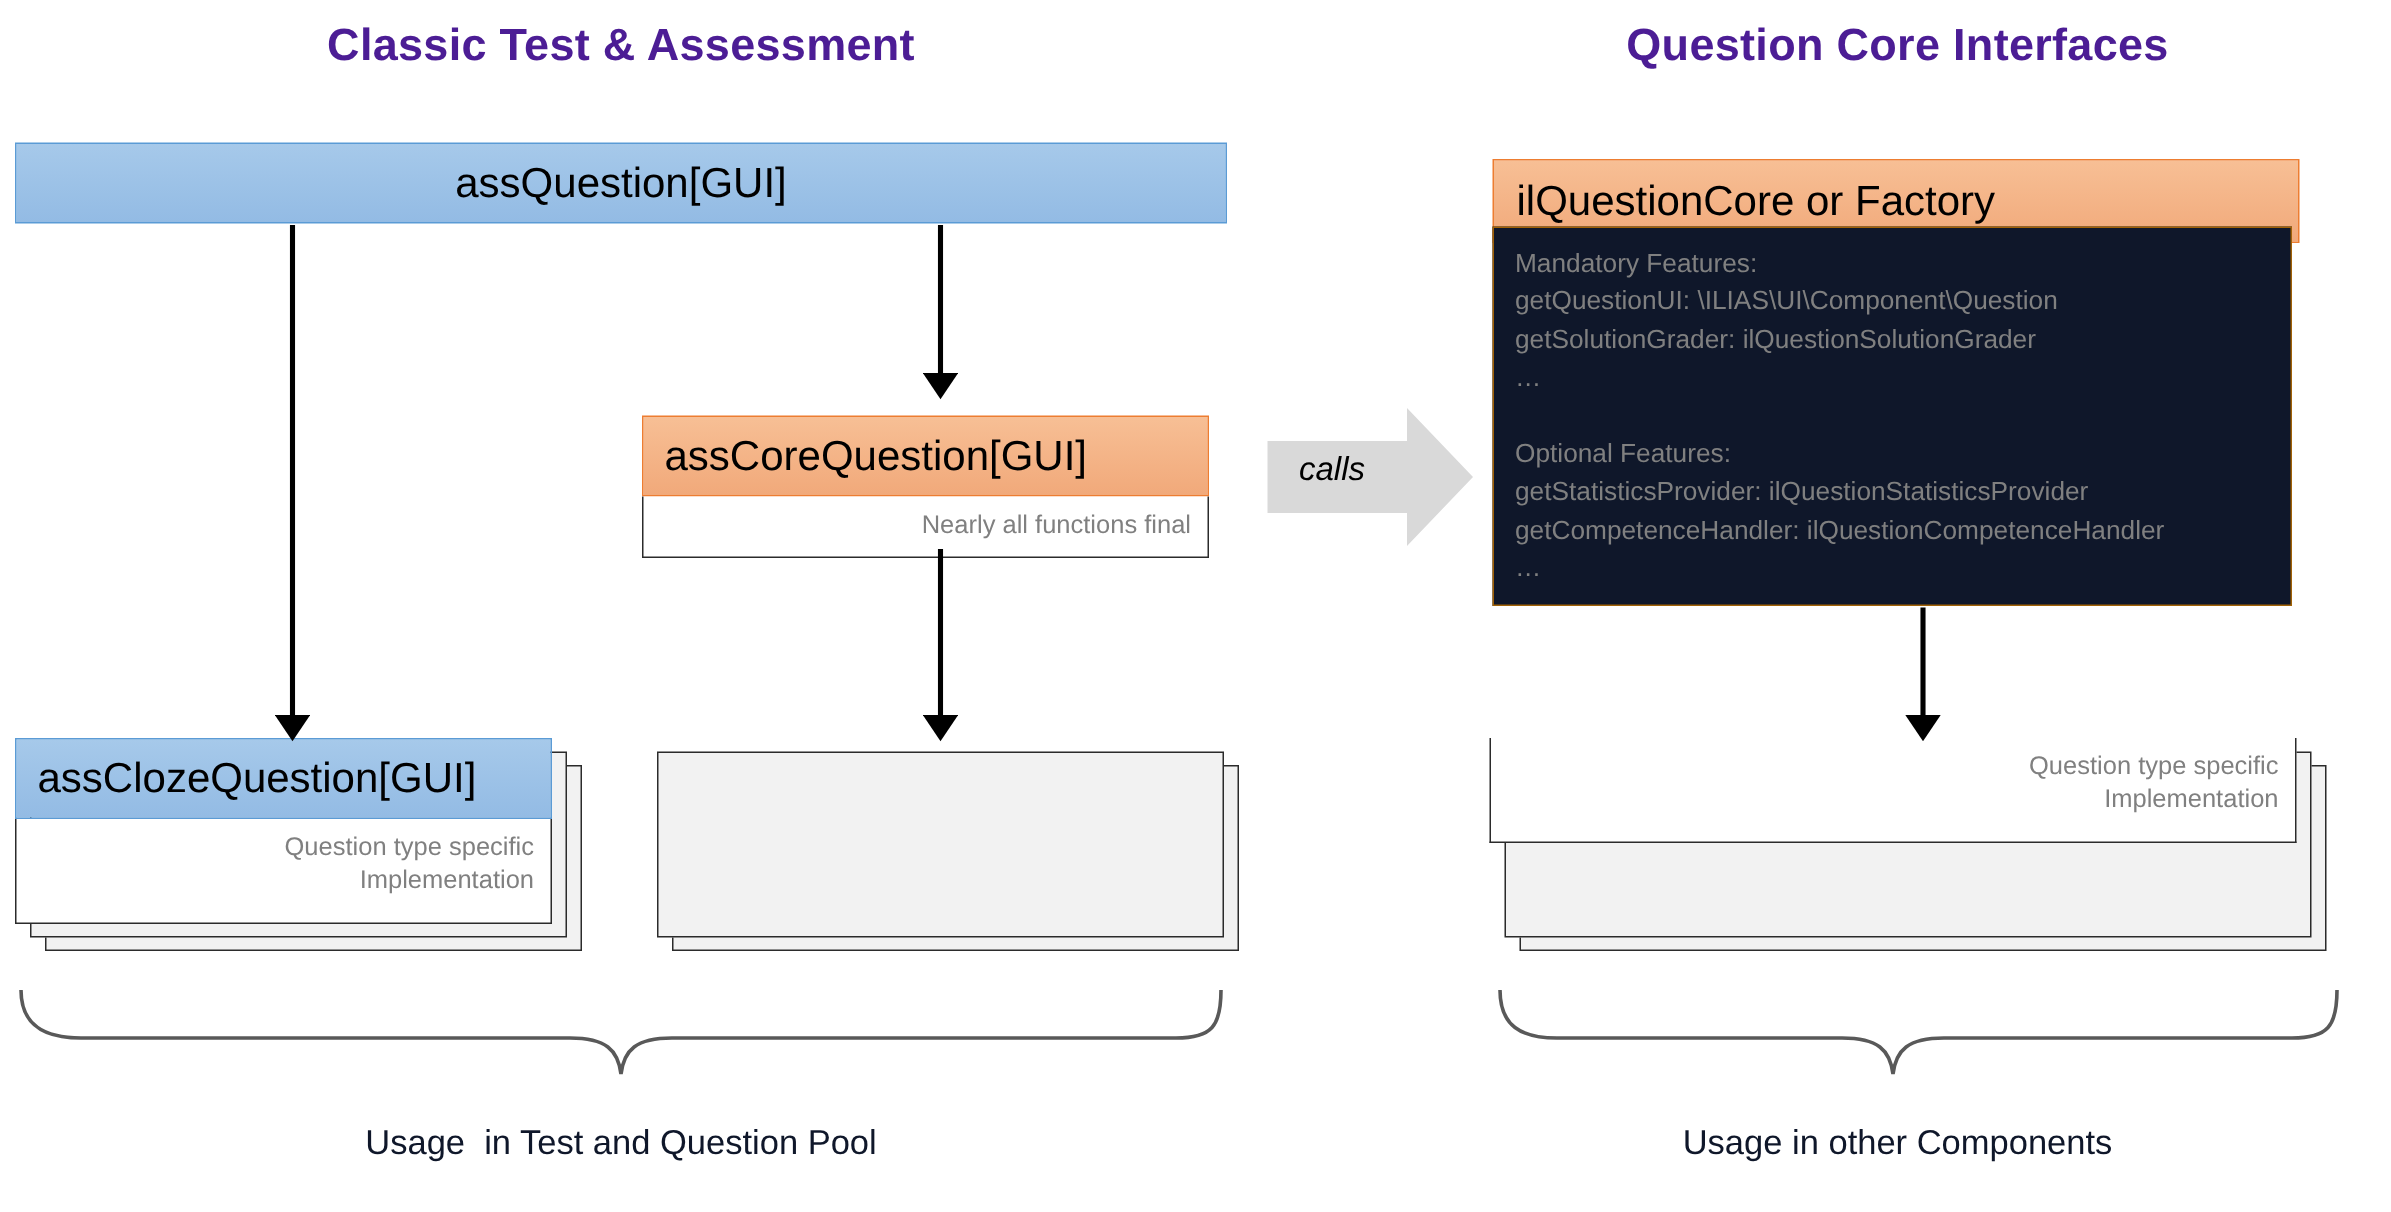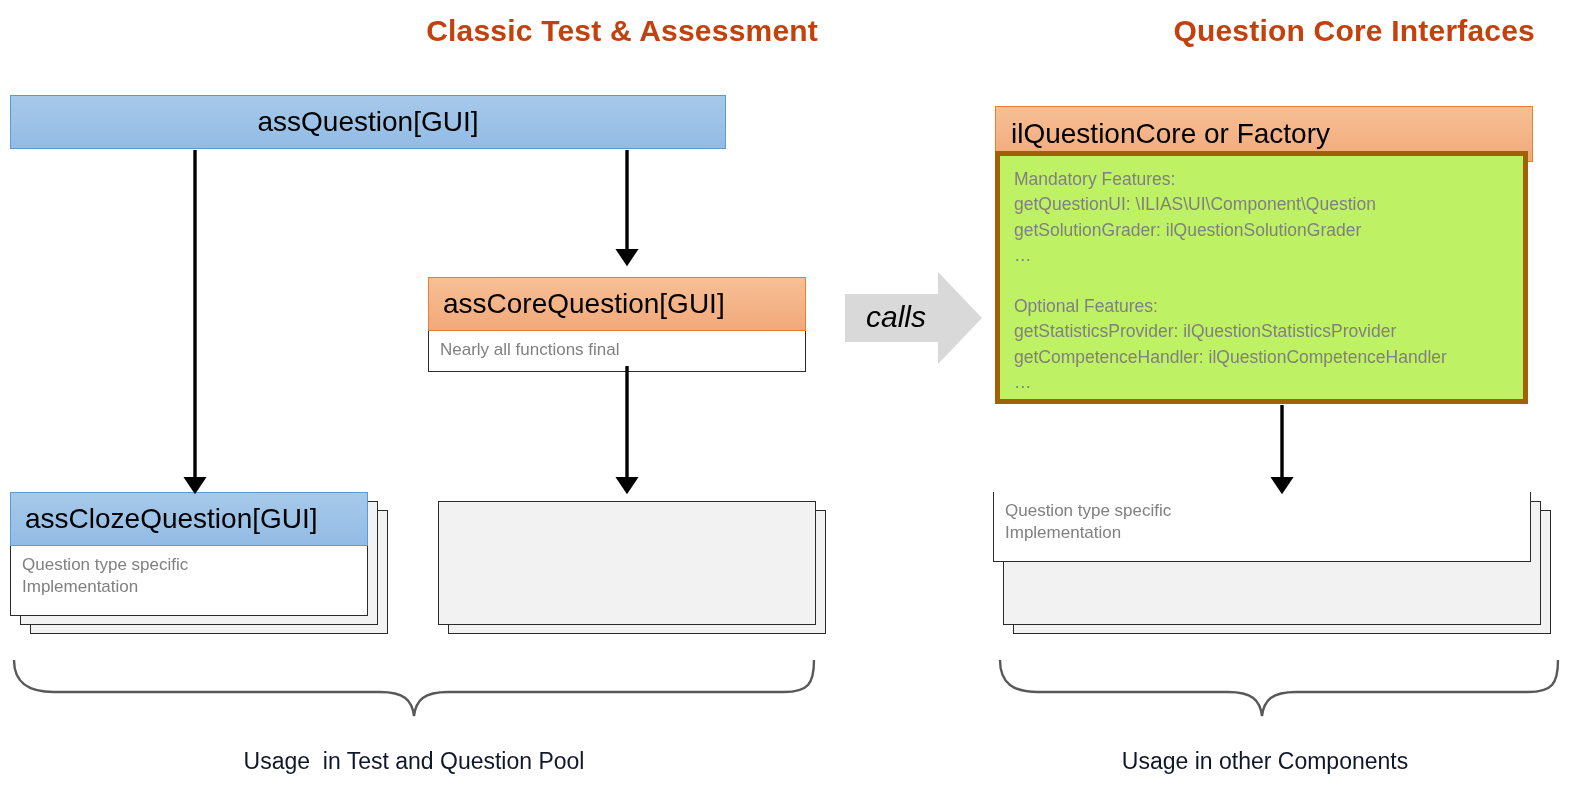--- a/index.html
+++ b/index.html
@@ -16,22 +16,22 @@
     width: 1594px;
     height: 808px;
     background: #ffffff;
     overflow: hidden;
   }
   .col-title {
     position: absolute;
     font-weight: bold;
     font-size: 30px;
     letter-spacing: 0.2px;
-    text-align: right;
-    color: #c2410c;
+    text-align: center;
+    color: #4c1d95;
     white-space: nowrap;
   }
   
   .card {
     position: absolute;
     box-sizing: border-box;
   }
   .card .hdr {
     box-sizing: border-box;
     width: 100%;
@@ -46,40 +46,41 @@
     box-sizing: border-box;
     width: 100%;
     background: #ffffff;
     border: 1px solid #2b2b2b;
     border-top: none;
     color: #808080;
     font-size: 17px;
     line-height: 1.32;
     padding: 8px 11px 8px 11px;
     white-space: pre-line;
+    text-align: right;
   }
   
   .fill-blue   { background: linear-gradient(#a6c9ea, #93bbe4); border: 1px solid #5b9bd5; }
   .fill-orange { background: linear-gradient(#f7bf95, #f1a97a); border: 1px solid #ed7d31; margin-top: 13px; }
   .fill-green  { background: linear-gradient(#b2d79a, #a3cc87); border: 1px solid #70ad47; }
 
   
   .stack-sheet {
     position: absolute;
     box-sizing: border-box;
     background: #f2f2f2;
     border: 1px solid #2b2b2b;
   }
 
   
   .panel {
     position: absolute;
     box-sizing: border-box;
-    background: #bef264;
-    border: 5px solid #a16207;
+    background: #0f172a;
+    border: 1px solid #a16207;
     color: #808080;
     font-size: 17.5px;
     line-height: 1.45;
     padding: 11px 14px;
     white-space: pre-line;
   }
 
   .caption {
     position: absolute;
     font-size: 23px;
@@ -92,34 +93,34 @@
     position: absolute;
     left: 0;
     top: 0;
     width: 1594px;
     height: 808px;
     pointer-events: none;
   }
   .calls-label {
     position: absolute;
     font-style: italic;
-    font-size: 30px;
+    font-size: 22px;
     color: #000000;
   }
 </style>
 </head>
 <body>
 
 <div id="canvas">
 
   <div class="col-title" style="left:10px; top:14px; width:808px;">Classic Test &amp; Assessment</div>
 
   <div class="col-title" style="left:995px; top:14px; width:540px;">Question Core Interfaces</div>
 
-  <div class="card" style="left:10px; top:95px; width:716px;text-align:right;">
+  <div class="card" style="left:10px; top:95px; width:808px;text-align:right;">
     <div class="hdr fill-blue" style="height:54px; justify-content:center;">assQuestion[GUI]</div>
   </div>
 
   <div class="card" style="left:428px; top:264px; width:378px;">
     <div class="hdr fill-orange" style="height:54px; padding-left:14px;">assCoreQuestion[GUI]</div>
     <div class="body" style="height:41px;">Nearly all functions final</div>
   </div>
 
   <div class="stack-sheet" style="left:30px; top:510px; width:358px; height:124px;"></div>
   <div class="stack-sheet" style="left:20px; top:501px; width:358px; height:124px;"></div>

